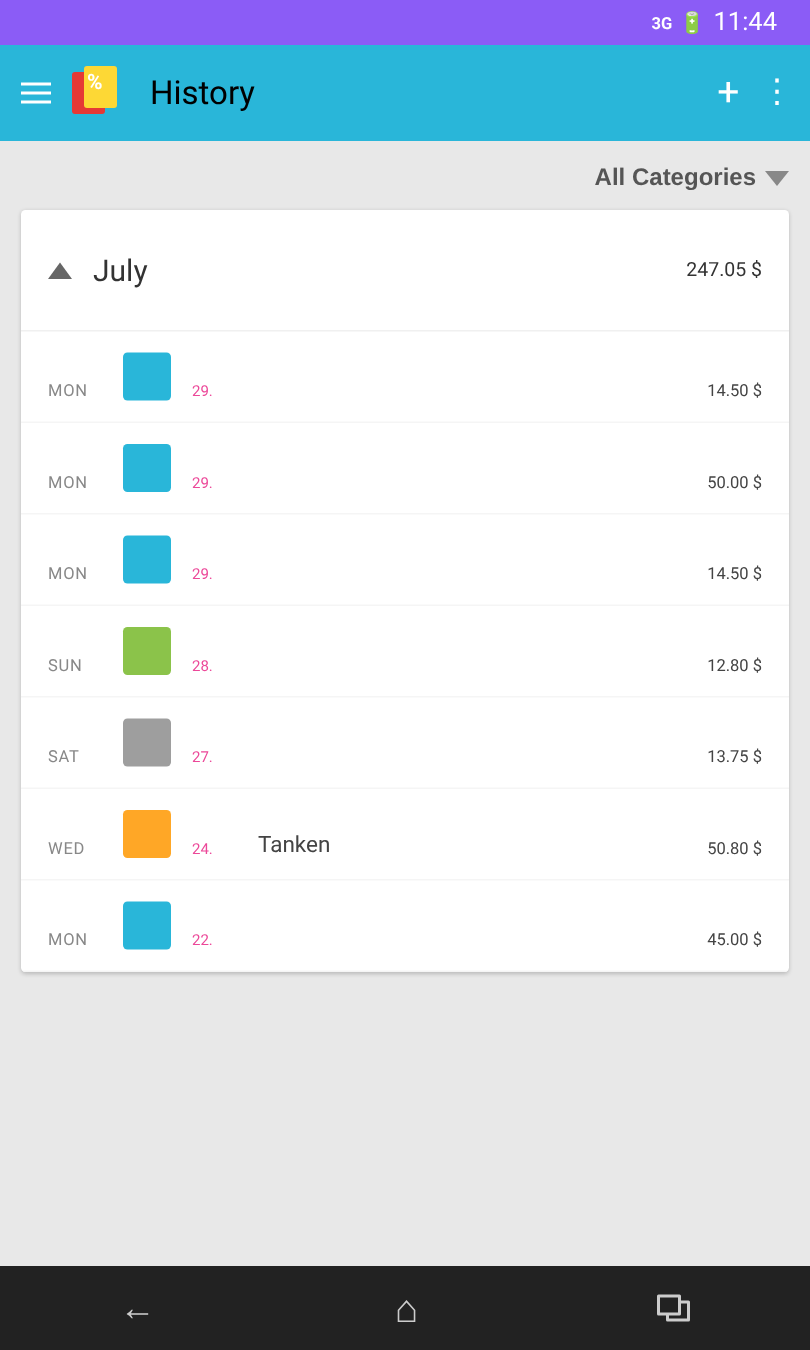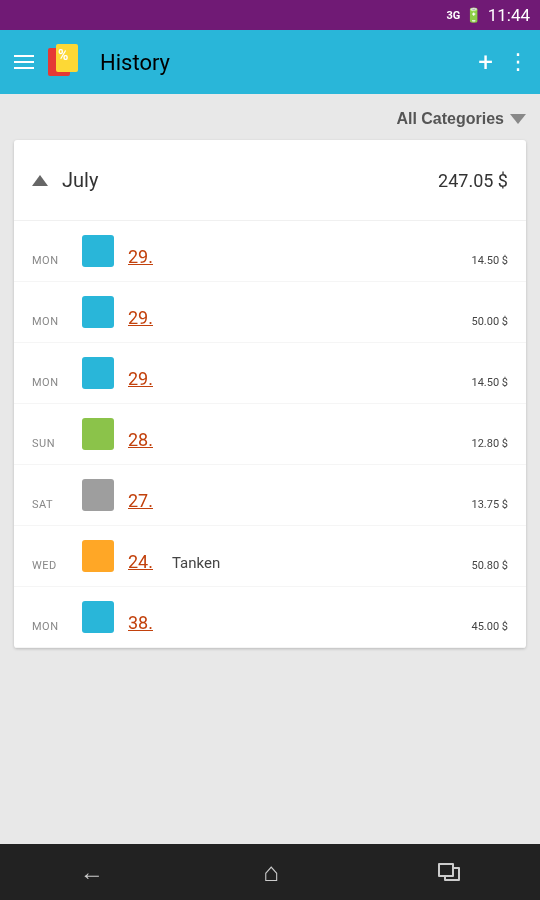--- a/index.html
+++ b/index.html
@@ -9,25 +9,25 @@
       font-family: 'Roboto', Arial, sans-serif;
       background: #e0e0e0;
       overflow: hidden;
       position: relative;
     }
 
     
     .status-bar {
       width: 100%;
       height: 30px;
-      background: #701a75;
+      background: #8b5cf6;
       display: flex;
       align-items: center;
       justify-content: flex-end;
-      padding: 0 10px;
+      padding: 0 22px;
       gap: 6px;
     }
     .status-bar-text {
       color: #fff;
       font-size: 17px;
       font-weight: normal;
     }
     .status-icons {
       display: flex;
       align-items: center;
@@ -172,21 +172,21 @@
       border-bottom: 11px solid #666;
       margin-right: 14px;
       cursor: pointer;
     }
     .month-name {
       font-size: 20px;
       color: #333;
       flex: 1;
     }
     .month-total {
-      font-size: 18px;
+      font-size: 13px;
       color: #333;
     }
 
     
     .transaction-row {
       display: flex;
       align-items: flex-end;
       padding: 14px 18px;
       border-bottom: 1px solid #f5f5f5;
       gap: 14px;
@@ -197,24 +197,23 @@
       width: 36px;
       letter-spacing: 0.5px;
     }
     .category-color {
       width: 32px;
       height: 32px;
       border-radius: 3px;
       flex-shrink: 0;
     }
     .day-number {
-      font-size: 18px;
-      color: #c2410c;
+      font-size: 10px;
+      color: #ec4899;
       width: 30px;
-      text-decoration: underline;
     }
     .merchant-name {
       font-size: 15px;
       color: #444;
       flex: 1;
     }
     .amount {
       font-size: 11px;
       color: #444;
     }
@@ -324,21 +323,21 @@
         <div class="transaction-row">
       <span class="day-label">WED</span>
       <div class="category-color" style="background:#ffa726;"></div>
       <span class="day-number">24.</span>
       <span class="merchant-name">Tanken</span>
       <span class="amount">50.80 $</span>
     </div>
         <div class="transaction-row">
       <span class="day-label">MON</span>
       <div class="category-color" style="background:#29b6d9;"></div>
-      <span class="day-number">38.</span>
+      <span class="day-number">22.</span>
       <span class="merchant-name"></span>
       <span class="amount">45.00 $</span>
     </div>
       </div>
 
   </div>
 </div>
 
 <div class="bottom-nav">
   <div class="nav-btn">

